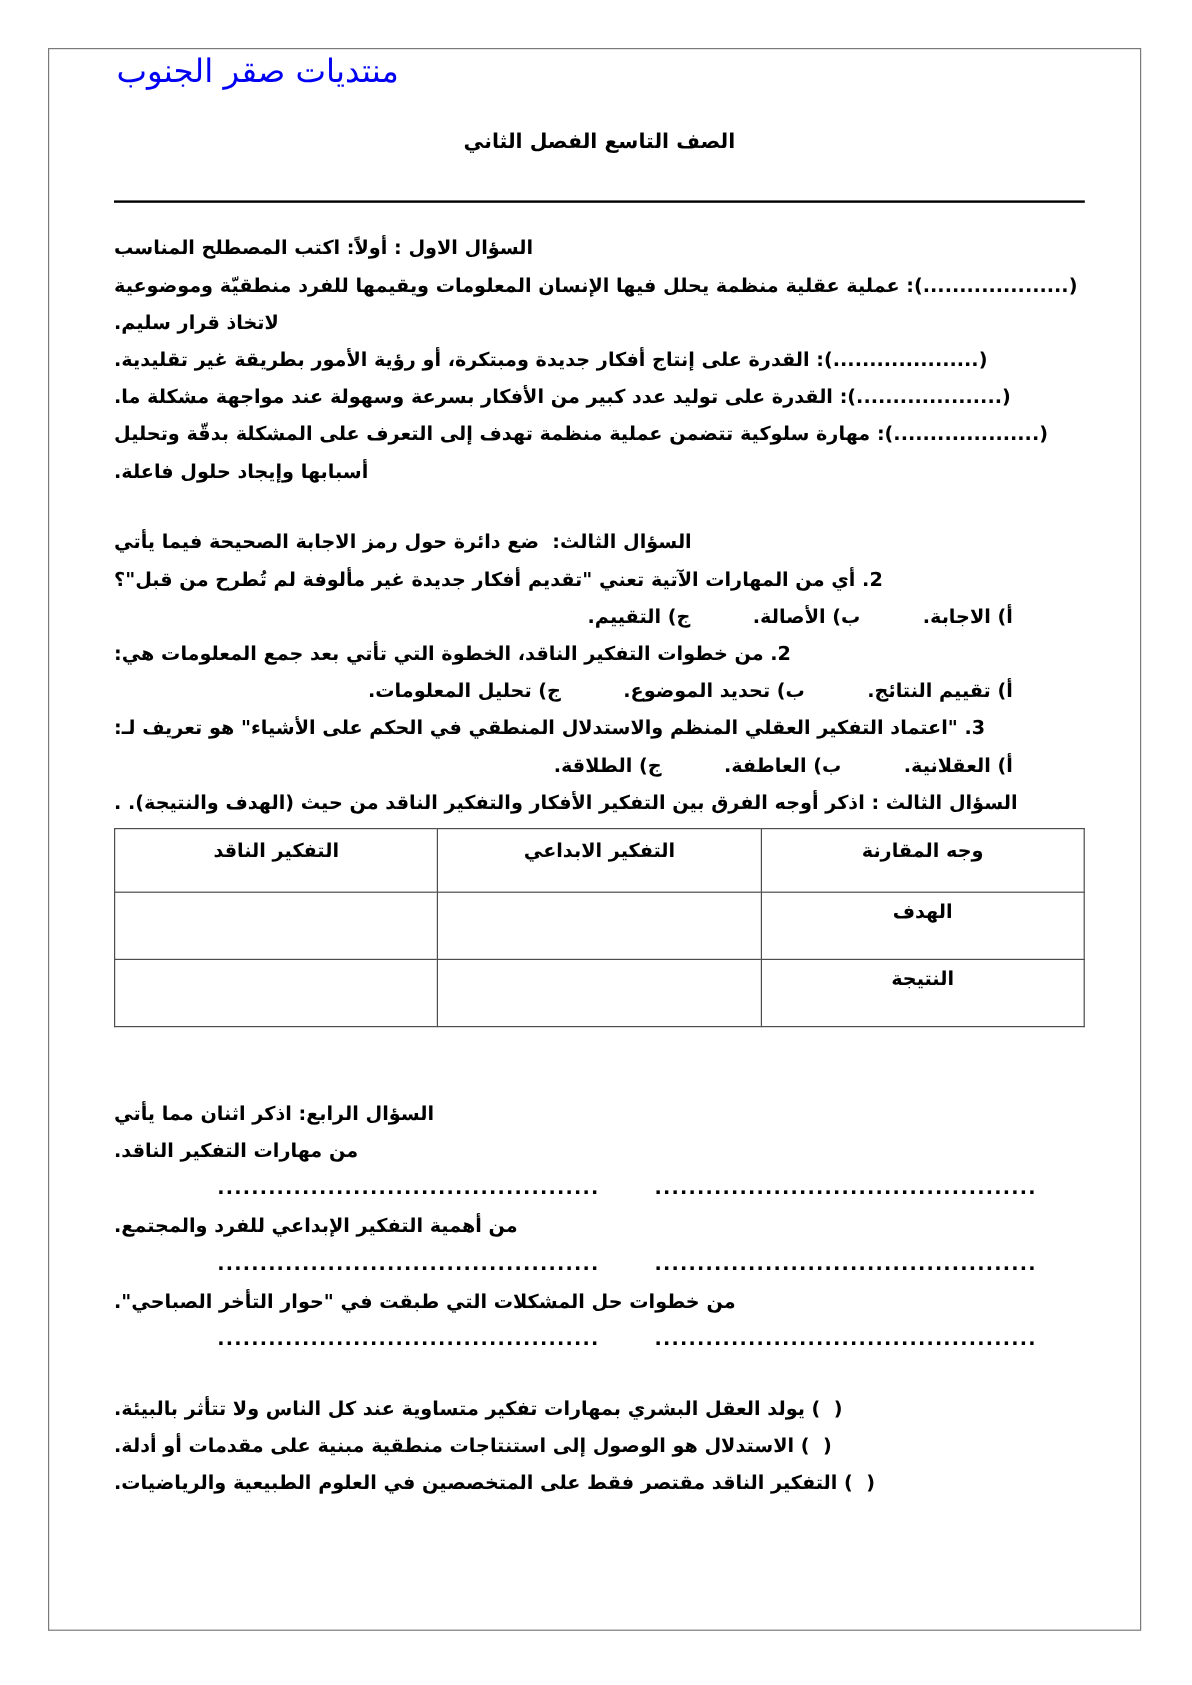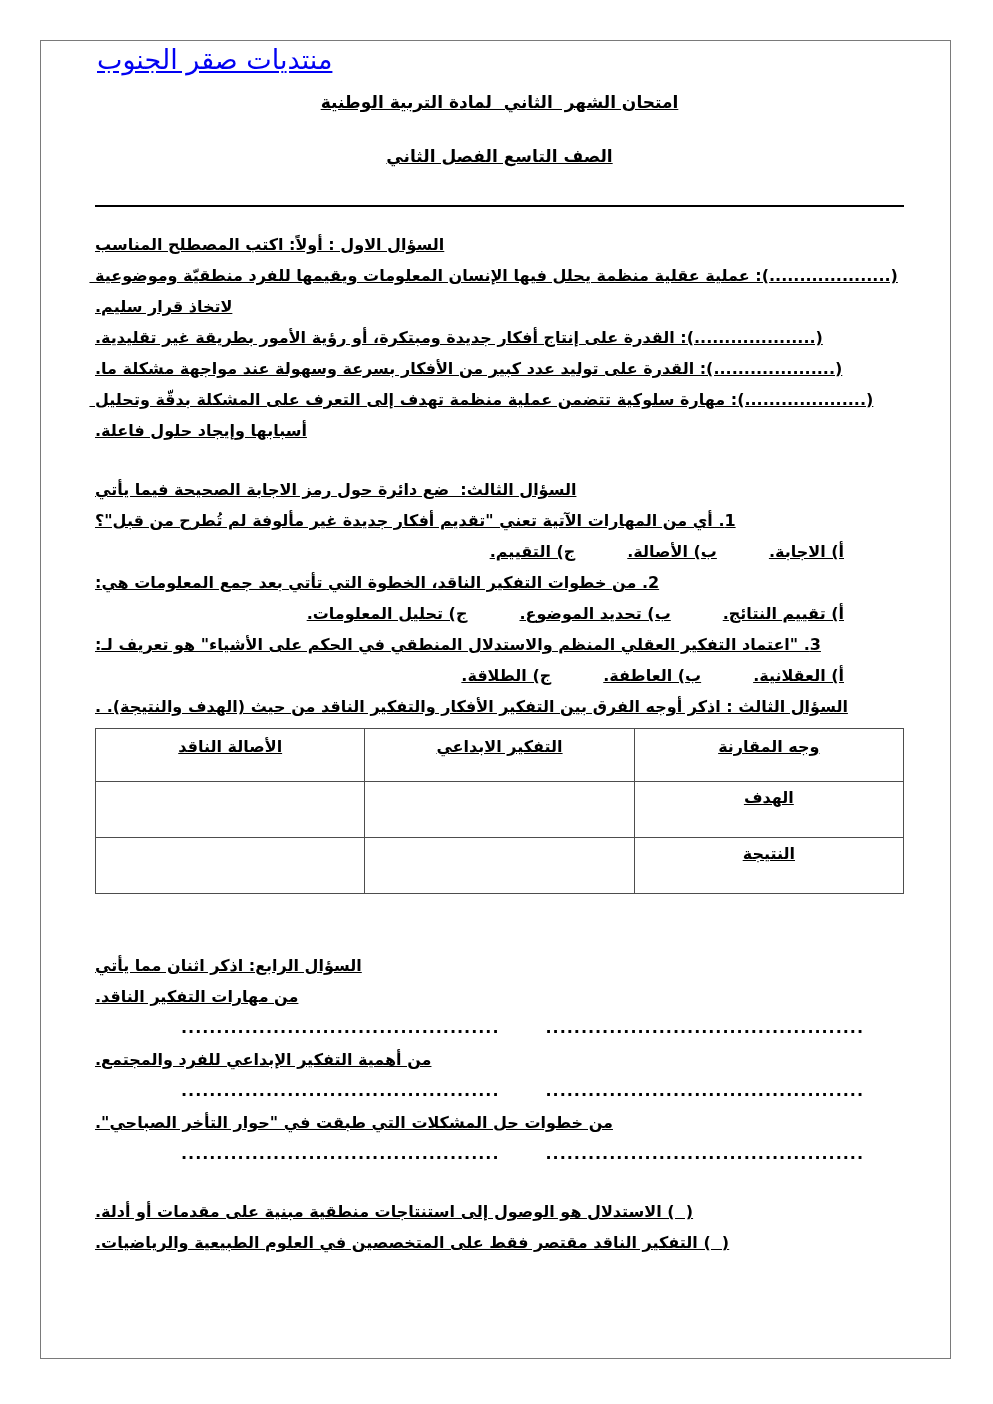--- a/index.html
+++ b/index.html
@@ -23,21 +23,21 @@
     border: 1px solid #7a7a7a;
     box-sizing: border-box;
     overflow: hidden;
     background: #ffffff;
   }
   .content {
     direction: rtl;
     padding: 2px 46px 0 54px;
     color: #000;
   }
-  .pre { white-space: pre-wrap; text-decoration: underline; }
+  .pre { white-space: pre-wrap; }
 
   .site-name {
     direction: rtl;
     text-align: left;
     color: #0202f2;
     font-size: 27px;
     line-height: 34px;
     font-weight: 400;
     margin-left: 2px;
   }
@@ -106,35 +106,34 @@
   .q5-item { padding-right: 28px; }
 </style>
 </head>
 <body>
 
 <div class="frame">
   <div class="content">
 
     <div class="site-name pre">منتديات صقر الجنوب</div>
 
-    <div class="title title-1 pre">امتحان الشهر  الثاني  لمادة التربية الوطنية</div>
     <div class="title title-2 pre">الصف التاسع الفصل الثاني</div>
 
     <div class="sep"></div>
 
     <div class="q-heading q1-heading pre">السؤال الاول : أولاً: اكتب المصطلح المناسب</div>
     <div class="bodytext pre">(....................): عملية عقلية منظمة يحلل فيها الإنسان المعلومات ويقيمها للفرد منطقيّة وموضوعية لاتخاذ قرار سليم.</div>
     <div class="bodytext pre">(....................): القدرة على إنتاج أفكار جديدة ومبتكرة، أو رؤية الأمور بطريقة غير تقليدية.</div>
     <div class="bodytext pre">(....................): القدرة على توليد عدد كبير من الأفكار بسرعة وسهولة عند مواجهة مشكلة ما.</div>
     <div class="bodytext pre">(....................): مهارة سلوكية تتضمن عملية منظمة تهدف إلى التعرف على المشكلة بدقّة وتحليل أسبابها وإيجاد حلول فاعلة.</div>
 
     <div class="q3-section">
       <div class="q-heading pre">السؤال الثالث:  ضع دائرة حول رمز الاجابة الصحيحة فيما يأتي</div>
 
-      <div class="mcq-q pre">1. أي من المهارات الآتية تعني "تقديم أفكار جديدة غير مألوفة لم تُطرح من قبل"؟</div>
+      <div class="mcq-q pre">2. أي من المهارات الآتية تعني "تقديم أفكار جديدة غير مألوفة لم تُطرح من قبل"؟</div>
       <div class="option-row">
         <span class="pre">أ) الاجابة.</span>
         <span class="pre">ب) الأصالة.</span>
         <span class="pre">ج) التقييم.</span>
       </div>
 
       <div class="mcq-q pre">2. من خطوات التفكير الناقد، الخطوة التي تأتي بعد جمع المعلومات هي:</div>
       <div class="option-row">
         <span class="pre">أ) تقييم النتائج.</span>
         <span class="pre">ب) تحديد الموضوع.</span>
@@ -149,21 +148,21 @@
       </div>
     </div>
 
     <div class="q-heading pre">السؤال الثالث : اذكر أوجه الفرق بين التفكير الأفكار والتفكير الناقد من حيث (الهدف والنتيجة). .</div>
 
     <table class="cmp">
       <thead>
         <tr>
           <th class="pre">وجه المقارنة</th>
           <th class="pre">التفكير الابداعي</th>
-          <th class="pre">الأصالة الناقد</th>
+          <th class="pre">التفكير الناقد</th>
         </tr>
       </thead>
       <tbody>
         <tr>
           <td class="pre">الهدف</td>
           <td></td>
           <td></td>
         </tr>
         <tr>
           <td class="pre">النتيجة</td>
@@ -189,18 +188,19 @@
       </div>
 
       <div class="label-line pre">من خطوات حل المشكلات التي طبقت في "حوار التأخر الصباحي".</div>
       <div class="dots-line">
         <span>.............................................</span>
         <span>.............................................</span>
       </div>
     </div>
 
     <div class="q5-section">
+      <div class="q5-item pre">(  ) يولد العقل البشري بمهارات تفكير متساوية عند كل الناس ولا تتأثر بالبيئة.</div>
       <div class="q5-item pre">(  ) الاستدلال هو الوصول إلى استنتاجات منطقية مبنية على مقدمات أو أدلة.</div>
       <div class="q5-item pre">(  ) التفكير الناقد مقتصر فقط على المتخصصين في العلوم الطبيعية والرياضيات.</div>
     </div>
 
   </div>
 </div>
 
 </body></html>

